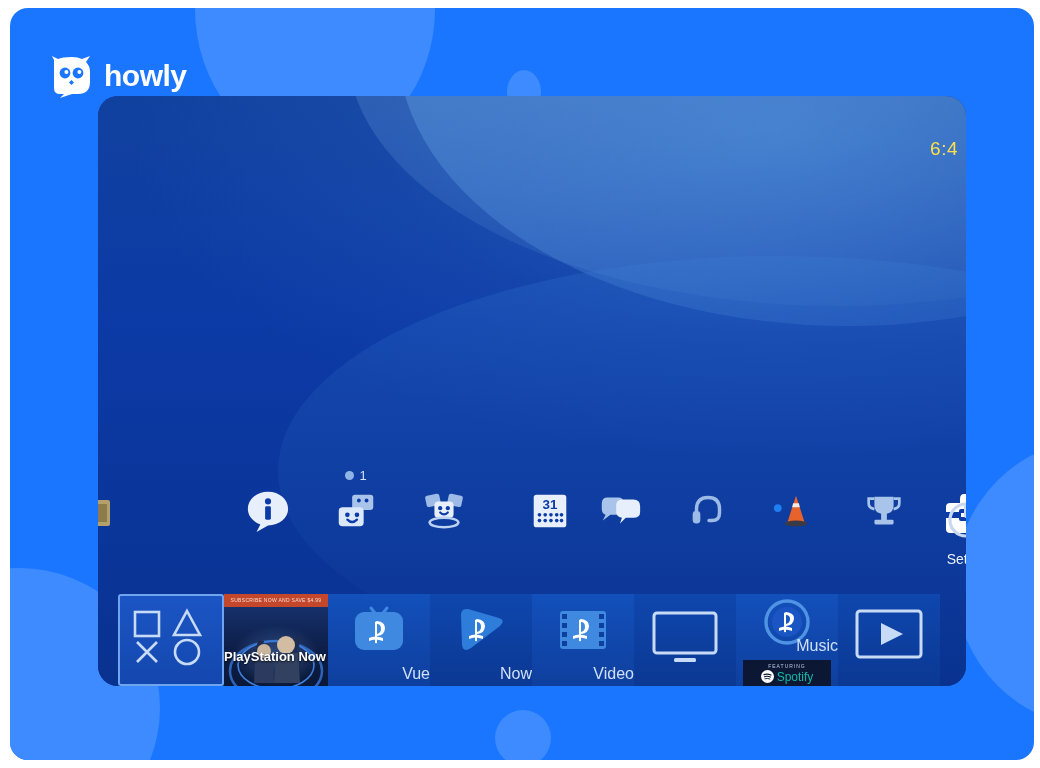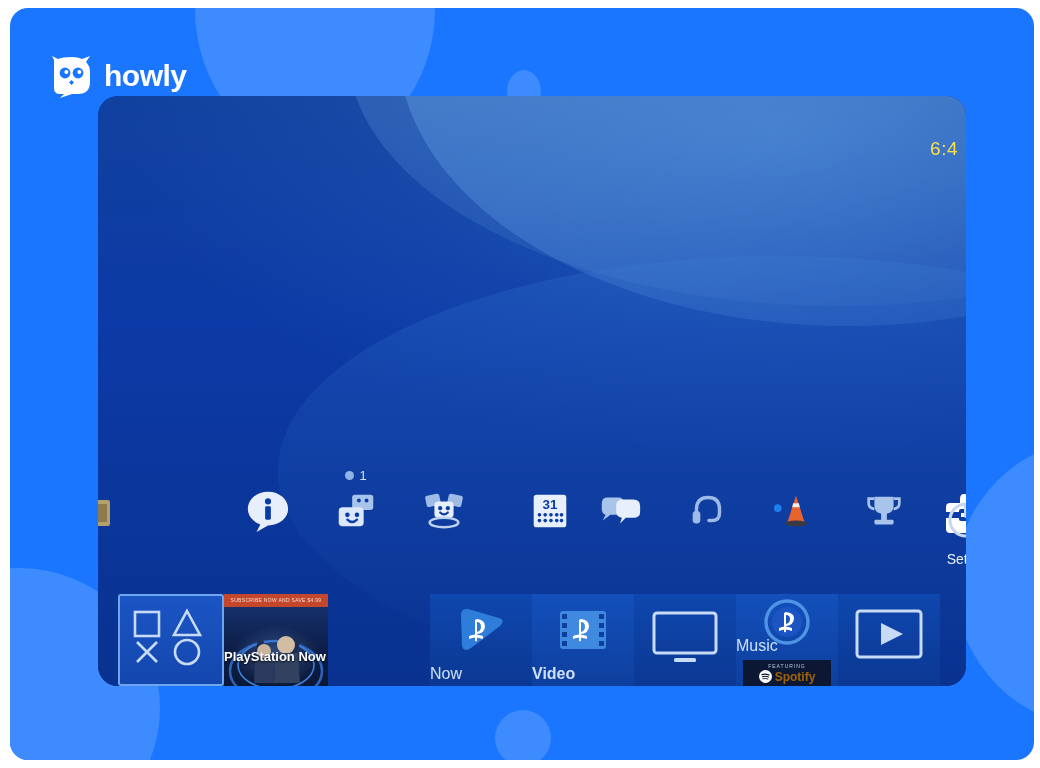--- a/index.html
+++ b/index.html
@@ -181,21 +181,21 @@
     position: absolute;
     bottom: 0;
     top: 0;
     overflow: hidden;
   }
   .tile-label {
     position: absolute;
     left: 0;
     right: 0;
     bottom: 4px;
-    text-align: left;
+    text-align: right;
     color: #cfe0f8;
     font-size: 16px;
     line-height: 1;
   }
 
   
   #tile-shapes {
     background: linear-gradient(180deg, #1b55c4 0%, #1447ae 100%);
     border: 2px solid #6fa5ee;
     border-radius: 3px;
@@ -245,21 +245,21 @@
   #spotify-strip {
     position: absolute;
     left: 7px; right: 7px; bottom: 0; height: 26px;
     background: #0b1733;
     color: #e8eefb;
     text-align: center;
     overflow: hidden;
   }
   #spotify-featuring { font-size: 5px; letter-spacing: 1px; line-height: 8px; padding-top: 2px; color: #b9c8e6; }
   #spotify-row { display: flex; align-items: center; justify-content: center; gap: 3px; line-height: 1; }
-  #spotify-name { font-size: 12px; font-weight: bold; color: #a16207; }
+  #spotify-name { font-size: 12px; font-weight: normal; color: #14b8a6; }
 
   
   .edge-icon { position: absolute; top: 34px; }
 </style>
 </head>
 <body>
 
 <div id="page">
   <div id="brand-card">
 
@@ -445,31 +445,40 @@
               <path d="M62 58 L72 28 L78 30 L68 60 Z" fill="#1c2c52"></path>
               <circle cx="40" cy="44" r="7" fill="#c9b49c"></circle>
               <circle cx="62" cy="38" r="9" fill="#d2bda3"></circle>
               <path d="M31 52 L49 52 L50 76 L30 76 Z" fill="#2b3a5e"></path>
               <path d="M52 46 L74 46 L76 76 L50 76 Z" fill="#32415f"></path>
             </svg>
             <div id="psnow-title">PlayStation Now</div>
           </div>
         </div>
 
+        <div class="tile tile-app" style="left:230px; width:102px;">
+          <svg class="tile-art" width="56" height="50" viewBox="0 0 56 50">
+            <rect x="4" y="8" width="48" height="38" rx="9" fill="#3f8ae0"></rect>
+            <path d="M20 4 L27 13 M36 4 L29 13" stroke="#3f8ae0" stroke-width="3" stroke-linecap="round"></path>
+            <path d="M24 18 L24 38 Q24 40 26 39 L26 20 Q30 20 30 25 Q30 29 26 30 L26 32 Q34 31 34 24 Q34 18 26 17 Z" fill="#ffffff"></path>
+            <path d="M18 34 Q24 31 32 34 L32 37 Q24 34 18 37 Z" fill="#ffffff"></path>
+          </svg>
+          <div class="tile-label">Vue</div>
+        </div>
 
         <div class="tile tile-app-alt" style="left:332px; width:102px;">
           <svg class="tile-art" width="56" height="50" viewBox="0 0 56 50">
             <path d="M8 11 Q8 4 15 5 L46 14 Q53 16 47 22 L18 44 Q10 49 9 41 Z" fill="#2f7ddb"></path>
             <path d="M22 16 L22 36 Q22 38 24 37 L24 18 Q28 18 28 23 Q28 27 24 28 L24 30 Q32 29 32 22 Q32 16 24 15 Z" fill="#ffffff"></path>
             <path d="M16 32 Q22 29 30 32 L30 35 Q22 32 16 35 Z" fill="#ffffff"></path>
           </svg>
           <div class="tile-label">Now</div>
         </div>
 
-        <div class="tile tile-app" style="left:434px; width:102px;font-weight:bold;">
+        <div class="tile tile-app" style="left:434px; width:102px;">
           <svg class="tile-art" width="56" height="50" viewBox="0 0 56 50">
             <rect x="5" y="7" width="46" height="38" rx="3" fill="#3f8ae0"></rect>
             <g fill="#0e3f9e">
               <rect x="7" y="10" width="5" height="5"></rect>
                 <rect x="7" y="19" width="5" height="5"></rect>
               <rect x="7" y="28" width="5" height="5"></rect>
                 <rect x="7" y="37" width="5" height="5"></rect>
               <rect x="44" y="10" width="5" height="5"></rect>
                 <rect x="44" y="19" width="5" height="5"></rect>
               <rect x="44" y="28" width="5" height="5"></rect>

